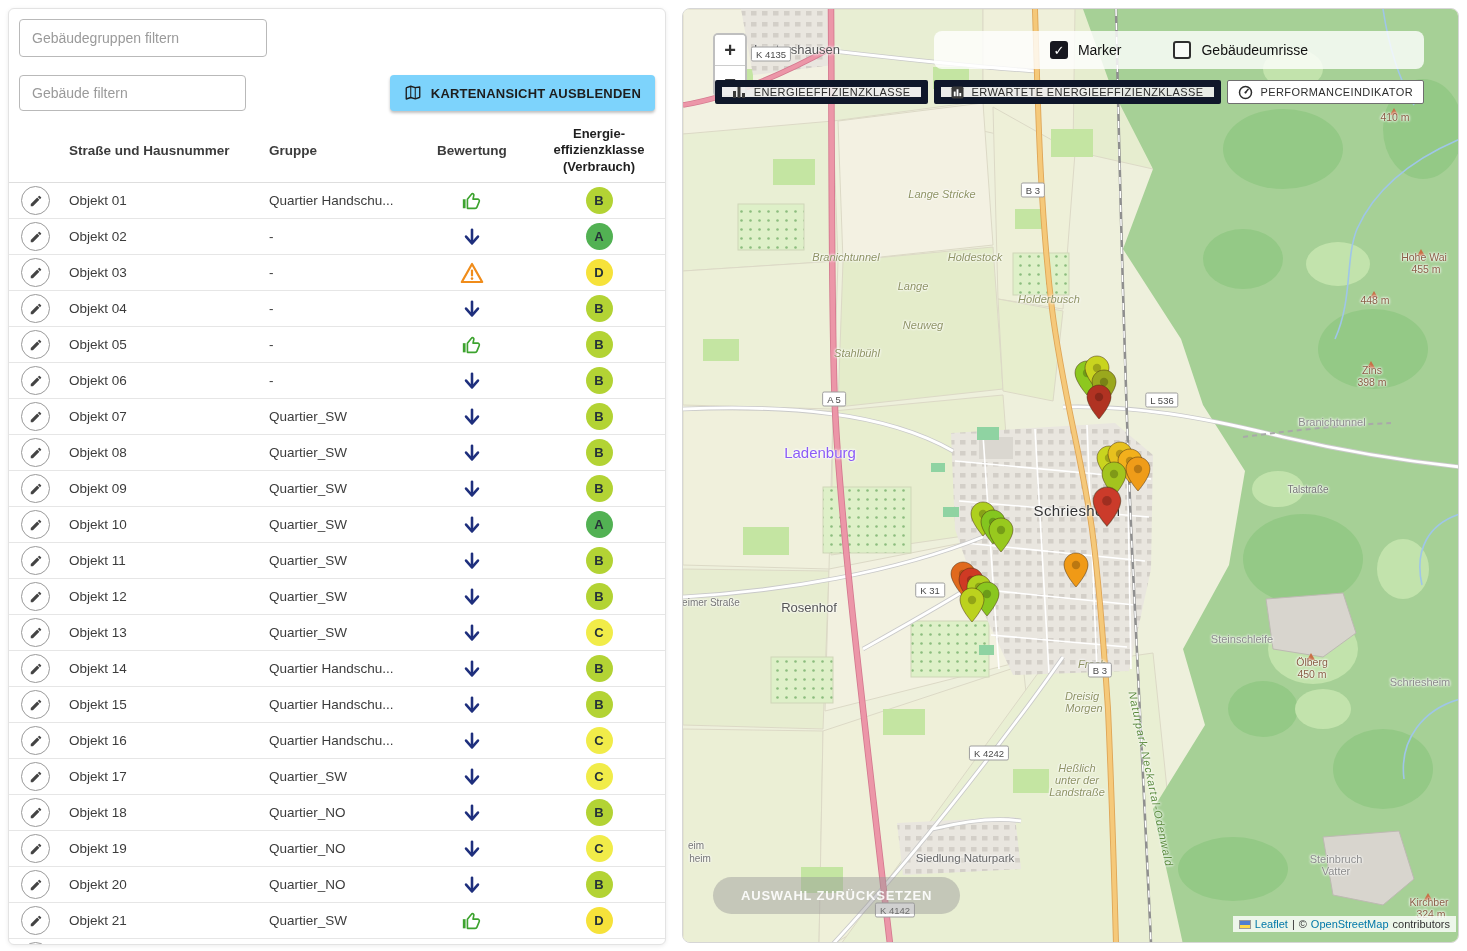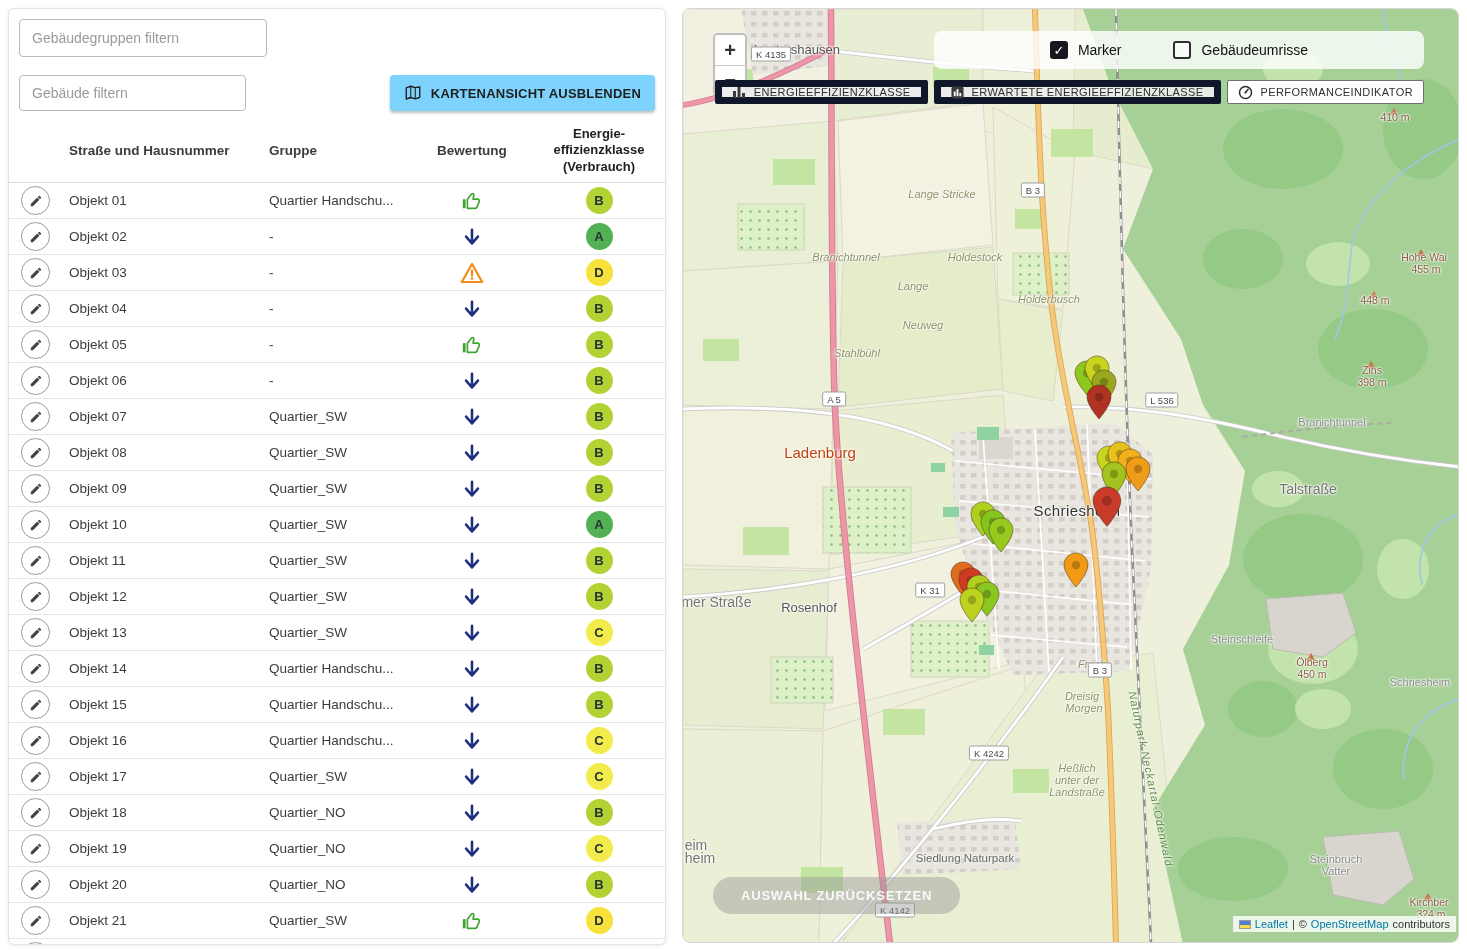--- a/index.html
+++ b/index.html
@@ -82,22 +82,22 @@
   #map-svg { position:absolute; left:0; top:0; }
   .map-label {
     position:absolute; transform:translate(-50%,-50%); white-space:nowrap;
     z-index:10; pointer-events:none;
     text-shadow:0 0 3px #fff, 0 0 3px #fff, 0 0 2px #fff;
   }
   .lbl-area   { color:#8e9364; font-style:italic; font-size:11px; }
   .lbl-town   { color:#555; font-size:13px; }
   .lbl-town-sm{ color:#666; font-size:11.5px; }
   .lbl-city   { color:#333; font-size:15px; letter-spacing:0.4px; }
-  .lbl-city-gray { color:#c2410c; font-size:15px;padding-left:8px; }
-  .lbl-street { color:#757575; font-size:14px; }
+  .lbl-city-gray { color:#8b5cf6; font-size:15px;padding-left:8px; }
+  .lbl-street { color:#757575; font-size:10px; }
   .lbl-gray-sm{ color:#8b8b8b; font-size:11px; }
   .lbl-peak   { color:#8a5f46; font-size:10.5px; }
   .lbl-nature { color:#5a8a3c; font-size:11px; font-style:italic; letter-spacing:1px; }
   .shield {
     position:absolute; transform:translate(-50%,-50%); z-index:11;
     background:#fff; border:1px solid #9f9f9f; border-radius:2px;
     font-size:9.5px; line-height:13px; color:#4a4a4a; padding:0 4px; white-space:nowrap;
   }
   .marker { position:absolute; z-index:15; }
 

